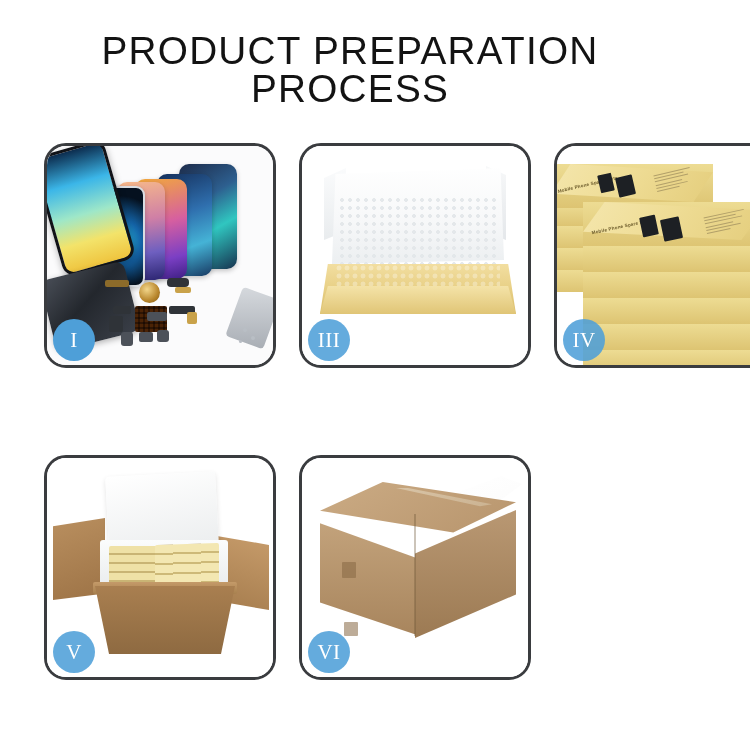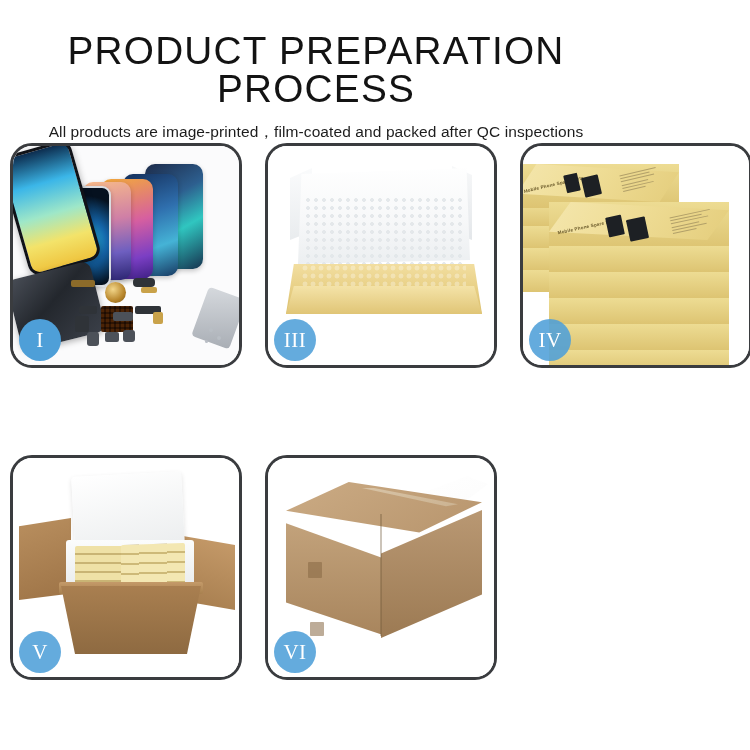--- a/index.html
+++ b/index.html
@@ -2,21 +2,21 @@
 <html><head>
 <meta charset="utf-8">
 <style>
   html,body{margin:0;padding:0;}
   body{
     width:750px;height:750px;
     background:#ffffff;
     font-family:"Liberation Sans", sans-serif;
     overflow:hidden;
   }
-  .page{position:relative;width:632px;height:750px;}
+  .page{position:relative;width:632px;height:750px;margin-left:34px;}
 
   
   .header{text-align:center;padding-top:32px;}
   .title{
     font-size:38px;
     letter-spacing:1.2px;
     font-weight:400;
     color:#131313;
     font-family:"Liberation Sans", sans-serif;
     line-height:1;
@@ -224,21 +224,20 @@
       background:linear-gradient(160deg,rgba(255,255,255,.9),rgba(240,240,240,.25));
       clip-path:polygon(10% 40%,70% 0,100% 20%,40% 100%);}
 </style>
 </head>
 <body>
 
 <div class="page">
 
   <div class="header">
     <h1 class="title">PRODUCT PREPARATION PROCESS</h1>
-    <p class="subtitle">All products are image-printed，film-coated and packed after QC inspections</p>
   </div>
 
   <div class="grid">
 
     <div class="panel">
       <div class="photo p1">
         <div class="scr adh"></div>
         <div class="scr adh2"></div>
         <div class="scr s5"></div>
         <div class="scr s4"></div>

